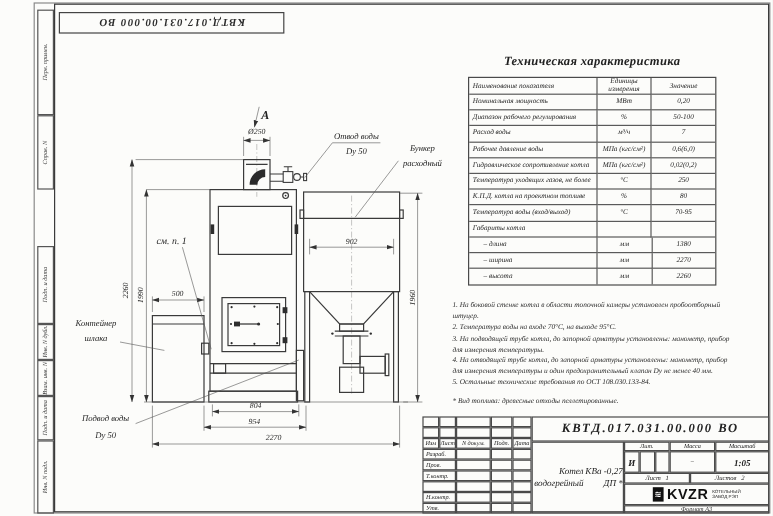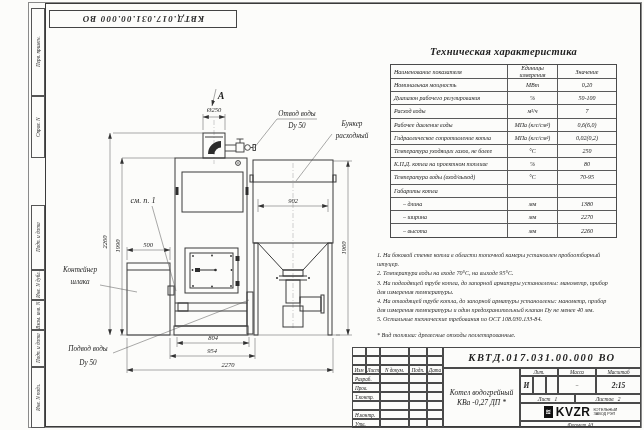--- a/index.html
+++ b/index.html
@@ -10,42 +10,42 @@
   .outer-border{left:28px;top:2px;width:614px;height:426px;border:1px solid #8a8a8a;}
   .main-frame{left:45px;top:3px;width:596px;height:424px;border:1.3px solid #3a3a3a;}
   
   .vbox{left:31px;width:14px;border:0.8px solid #555;writing-mode:vertical-rl;transform:rotate(180deg);
         display:flex;align-items:center;justify-content:center;font:italic 5.2px "Liberation Serif",serif;color:#333;}
   
   .top-stamp{left:49px;top:10px;width:188px;height:18px;border:0.9px solid #444;transform:rotate(180deg);
         display:flex;align-items:center;justify-content:center;
         font:italic bold 9px "Liberation Serif",serif;letter-spacing:1.2px;color:#2c2c2c;}
   
-  .tech{left:390px;top:46px;width:227px;}
+  .tech{left:390px;top:46px;width:207px;}
   .tech-title{text-align:center;font:italic bold 10.5px "Liberation Serif",serif;margin-bottom:7px;letter-spacing:.3px;}
   .ttable{border:1px solid #4a4a4a;}
   .trow{display:flex;height:13.2px;}
   .trow.hdr{height:14px;}
   .tc{border-right:0.7px solid #5a5a5a;border-bottom:0.7px solid #5a5a5a;display:flex;align-items:center;
       font:italic 6px "Liberation Serif",serif;box-sizing:border-box;overflow:hidden;}
   .tc.name{width:117px;padding-left:3px;}
   .tc.units{width:50px;justify-content:center;text-align:center;line-height:1.05;}
   .tc.val{width:58px;justify-content:center;border-right:none;}
   .trow:last-child .tc{border-bottom:none;}
   .tc.ind{padding-left:12px;}
   
   .notes{left:377px;top:251px;width:238px;font:italic 6.1px "Liberation Serif",serif;line-height:1.42;color:#2a2a2a;}
   .notes p{margin:0 0 1px 0;text-indent:0;}
   .notes p.fuel{margin-top:7px;}
   
   .cell{position:absolute;box-sizing:border-box;border:0.7px solid #4a4a4a;display:flex;
         align-items:center;justify-content:center;font:italic 5.2px "Liberation Serif",serif;overflow:hidden;}
   .cell.lab{justify-content:flex-start;padding-left:2px;}
   .doc-num{font:italic bold 10.5px "Liberation Serif",serif;letter-spacing:1.6px;}
-  .name-cell{flex-direction:column;font:italic 7.6px "Liberation Serif",serif;line-height:1.35;text-align:right;}
+  .name-cell{flex-direction:row;font:italic 7.6px "Liberation Serif",serif;line-height:1.35;text-align:right;}
   .lit-val{font:italic bold 7.5px "Liberation Serif",serif;}
   .scale-val{font:italic bold 7.5px "Liberation Serif",serif;}
   .sheetrow span{font:italic 5.5px "Liberation Serif",serif;margin:0 2px;}
   .logo-cell{gap:3px;}
   .logo-mark{width:9px;height:12px;background:#111;color:#fff;font:bold 7px "DejaVu Sans",sans-serif;
              display:flex;align-items:center;justify-content:center;}
   .logo-word{font:900 12px "Liberation Sans",sans-serif;letter-spacing:.5px;color:#111;}
   .logo-sub{display:flex;flex-direction:column;font:3.8px "Liberation Sans",sans-serif;color:#222;line-height:1.15;}
   .format-note{font:italic 5.2px "Liberation Serif",serif;color:#333;}
   
@@ -355,21 +355,21 @@
       <span>КВа -0,27 ДП *</span>
     </div>
 
     <div class="cell" style="left:520px;top:368px;width:38px;height:8px">Лит.</div>
     <div class="cell" style="left:558px;top:368px;width:38px;height:8px">Масса</div>
     <div class="cell" style="left:596px;top:368px;width:45px;height:8px">Масштаб</div>
     <div class="cell lit-val" style="left:520px;top:376px;width:13px;height:18px">И</div>
     <div class="cell" style="left:533px;top:376px;width:13px;height:18px"></div>
     <div class="cell" style="left:546px;top:376px;width:12px;height:18px"></div>
     <div class="cell" style="left:558px;top:376px;width:38px;height:18px">–</div>
-    <div class="cell scale-val" style="left:596px;top:376px;width:45px;height:18px">2:15</div>
+    <div class="cell scale-val" style="left:596px;top:376px;width:45px;height:18px">1:05</div>
 
     <div class="cell sheetrow" style="left:520px;top:394px;width:55px;height:9px">
       <span>Лист</span>
       <span>1</span>
     </div>
     <div class="cell sheetrow" style="left:575px;top:394px;width:66px;height:9px">
       <span>Листов</span>
       <span>2</span>
     </div>
 

